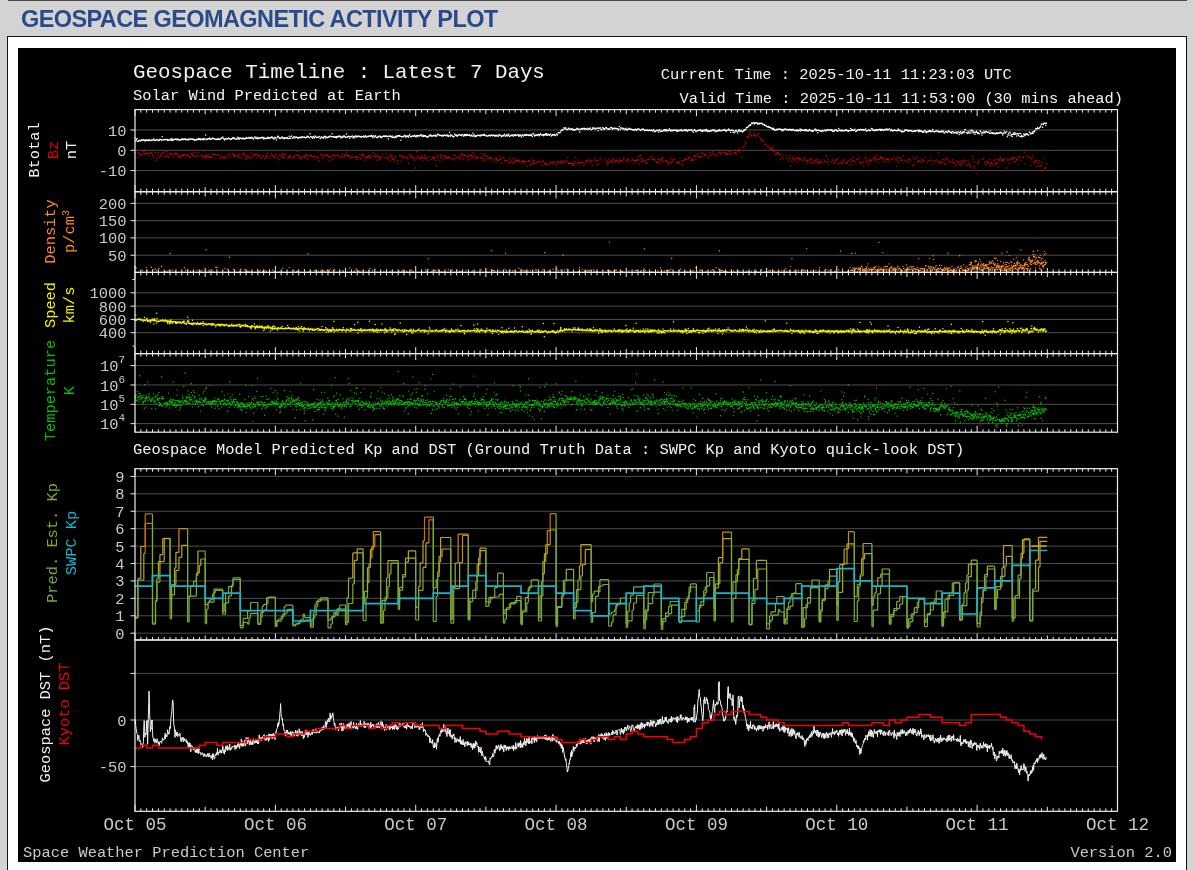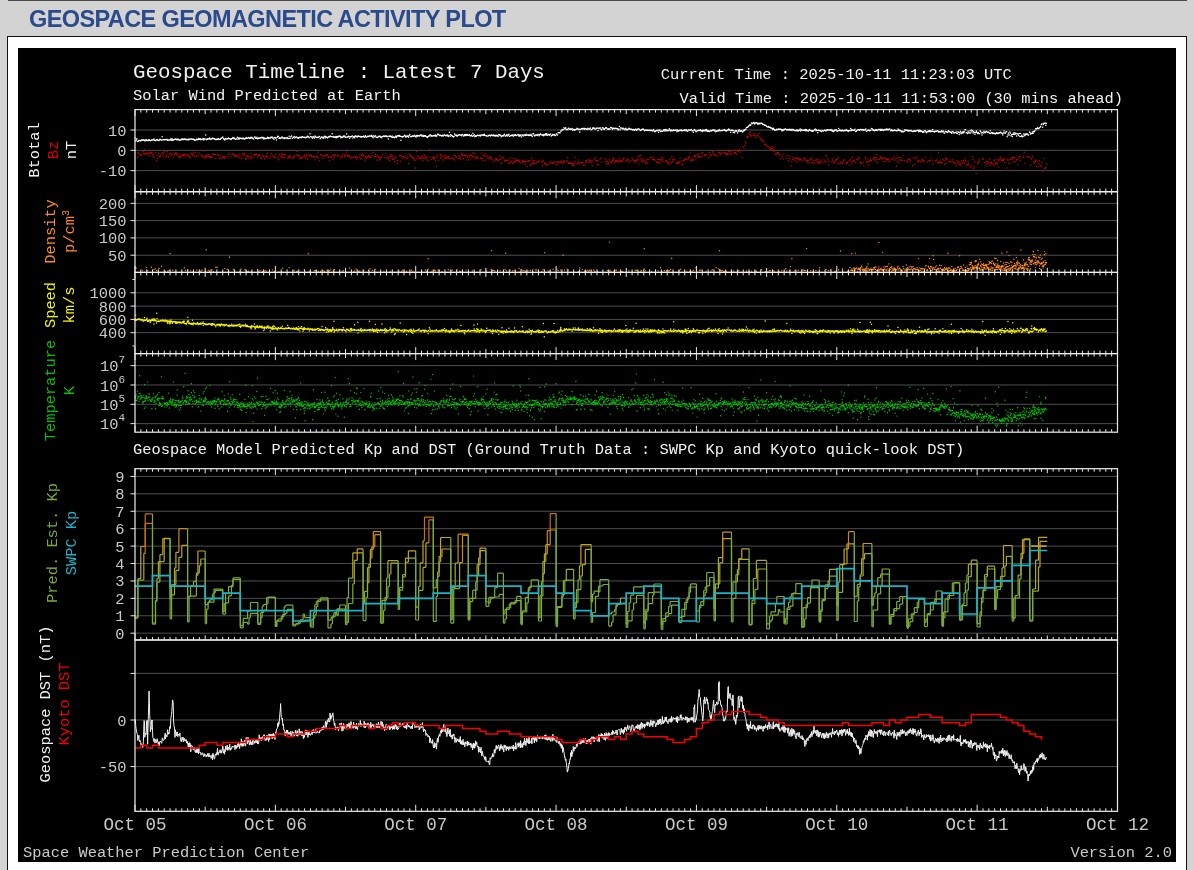--- a/index.html
+++ b/index.html
@@ -1,17 +1,17 @@
 <!DOCTYPE html>
 <html><head><meta charset="utf-8"><style>
 html,body{margin:0;padding:0;background:#d3d3d3;width:1194px;height:870px;overflow:hidden;
 font-family:"Liberation Sans",sans-serif;}
 #topline{position:absolute;left:8px;top:0;width:1179px;height:1px;background:#4a4a4a;}
 #hdr{position:absolute;left:21px;top:6px;font-size:23.5px;font-weight:bold;color:#2b4a8b;
-letter-spacing:-0.6px;margin-left:8px;}
+letter-spacing:-0.6px;}
 #whitebox{position:absolute;left:7px;top:36px;width:1180px;height:834px;background:#ffffff;
 border:1px solid #111;border-bottom:none;box-sizing:border-box;}
 #plot{position:absolute;left:18px;top:48px;width:1158px;height:814px;background:#f0abfc;}
 </style></head><body>
 <div id="topline"></div>
 <div id="hdr">GEOSPACE GEOMAGNETIC ACTIVITY PLOT</div>
 <div id="whitebox"></div>
 <div id="plot"><svg width="1158" height="814" viewBox="0 0 1158 814" font-family="Liberation Mono, monospace">
 <rect x="0" y="0" width="1158" height="814" fill="#000"></rect>
 <path d="M117.0 82.00H1099.5M117.0 102.30H1099.5M117.0 122.60H1099.5M117.0 155.34H1099.5M117.0 172.63H1099.5M117.0 189.92H1099.5M117.0 207.21H1099.5M117.0 244.80H1099.5M117.0 258.10H1099.5M117.0 271.40H1099.5M117.0 284.70H1099.5M117.0 317.64H1099.5M117.0 336.97H1099.5M117.0 356.30H1099.5M117.0 375.63H1099.5M117.0 585.20H1099.5M117.0 567.78H1099.5M117.0 550.36H1099.5M117.0 532.94H1099.5M117.0 515.52H1099.5M117.0 498.10H1099.5M117.0 480.68H1099.5M117.0 463.26H1099.5M117.0 445.84H1099.5M117.0 428.42H1099.5M117.0 625.40H1099.5M117.0 672.00H1099.5M117.0 718.60H1099.5" stroke="#4e4e4e" stroke-width="1" fill="none"></path>

